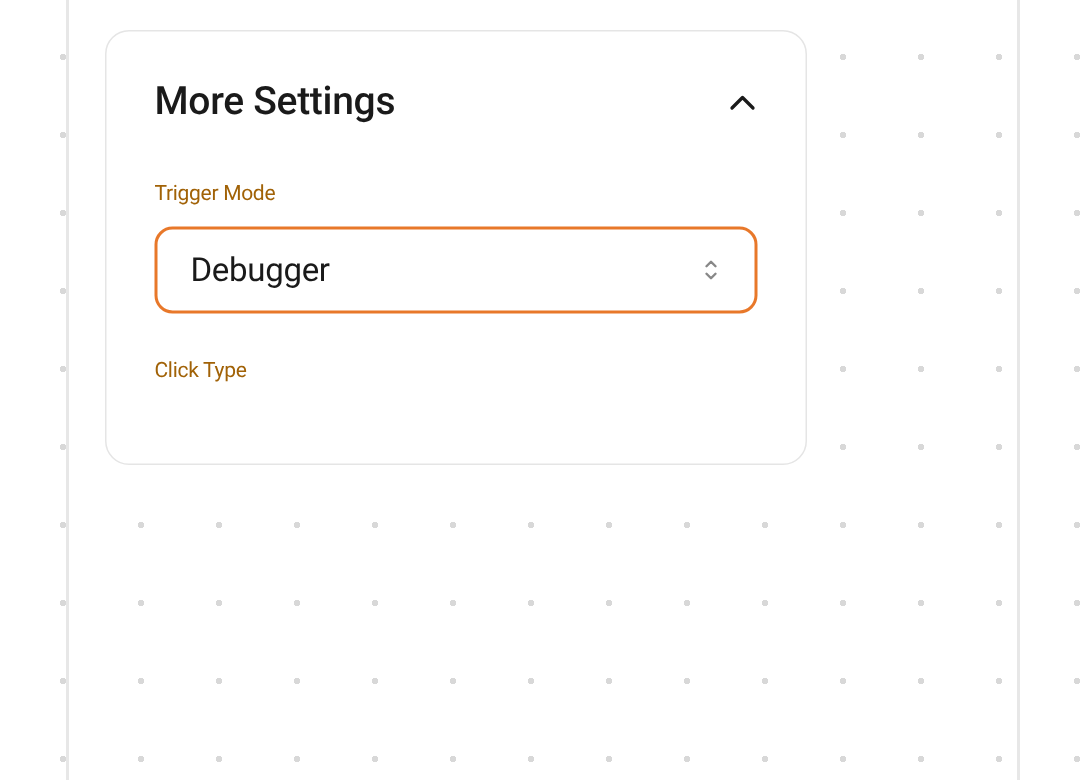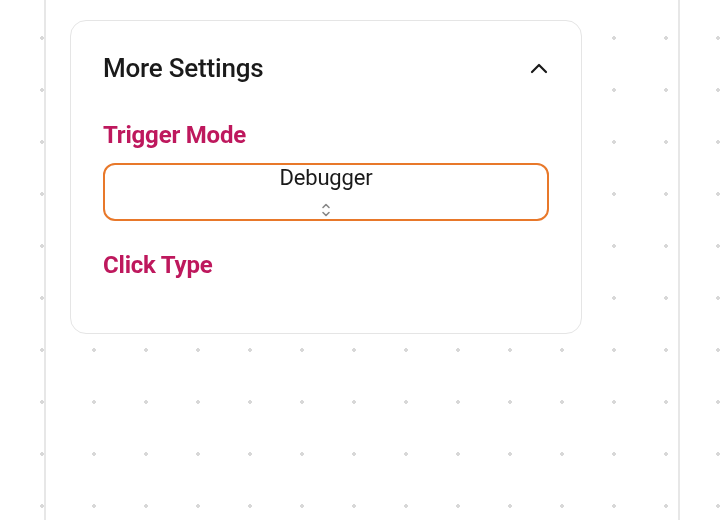--- a/index.html
+++ b/index.html
@@ -35,21 +35,21 @@
       right: 40px;
       top: 0;
       bottom: 0;
       width: 2px;
       background: #e7e7e7;
     }
     .panel {
       position: absolute;
       left: 70px;
       top: 20px;
-      width: 512px;
+      width: 468px;
       background: #ffffff;
       border: 1.5px solid #e5e5e5;
       border-radius: 16px;
       padding: 32px 32px 40px 32px;
     }
     .panel-header {
       display: flex;
       justify-content: space-between;
       align-items: center;
       margin-bottom: 38px;
@@ -68,43 +68,42 @@
       align-items: center;
       justify-content: center;
     }
     .field-group {
       margin-bottom: 30px;
     }
     .field-group:last-child {
       margin-bottom: 0;
     }
     .field-label {
-      font-size: 24px;
-      font-weight: 700;
-      color: #be185d;
+      font-size: 14px;
+      font-weight: 400;
+      color: #a16207;
       margin-bottom: 14px;
       display: block;
       letter-spacing: -0.2px;
     }
     .select-box {
       display: flex;
       justify-content: space-between;
       align-items: center;
       width: 100%;
       height: 58px;
       padding: 0 22px;
       border: 1.5px solid #d4d4d4;
       border-radius: 12px;
       background: #ffffff;
       cursor: pointer;
     }
     .select-box.active {
       border-color: #e8782a;
       border-width: 2px;
-      flex-direction: column;
     }
     .select-value {
       font-size: 22px;
       font-weight: 400;
       color: #1a1a1a;
       letter-spacing: -0.2px;
     }
     .select-caret {
       width: 14px;
       height: 18px;

